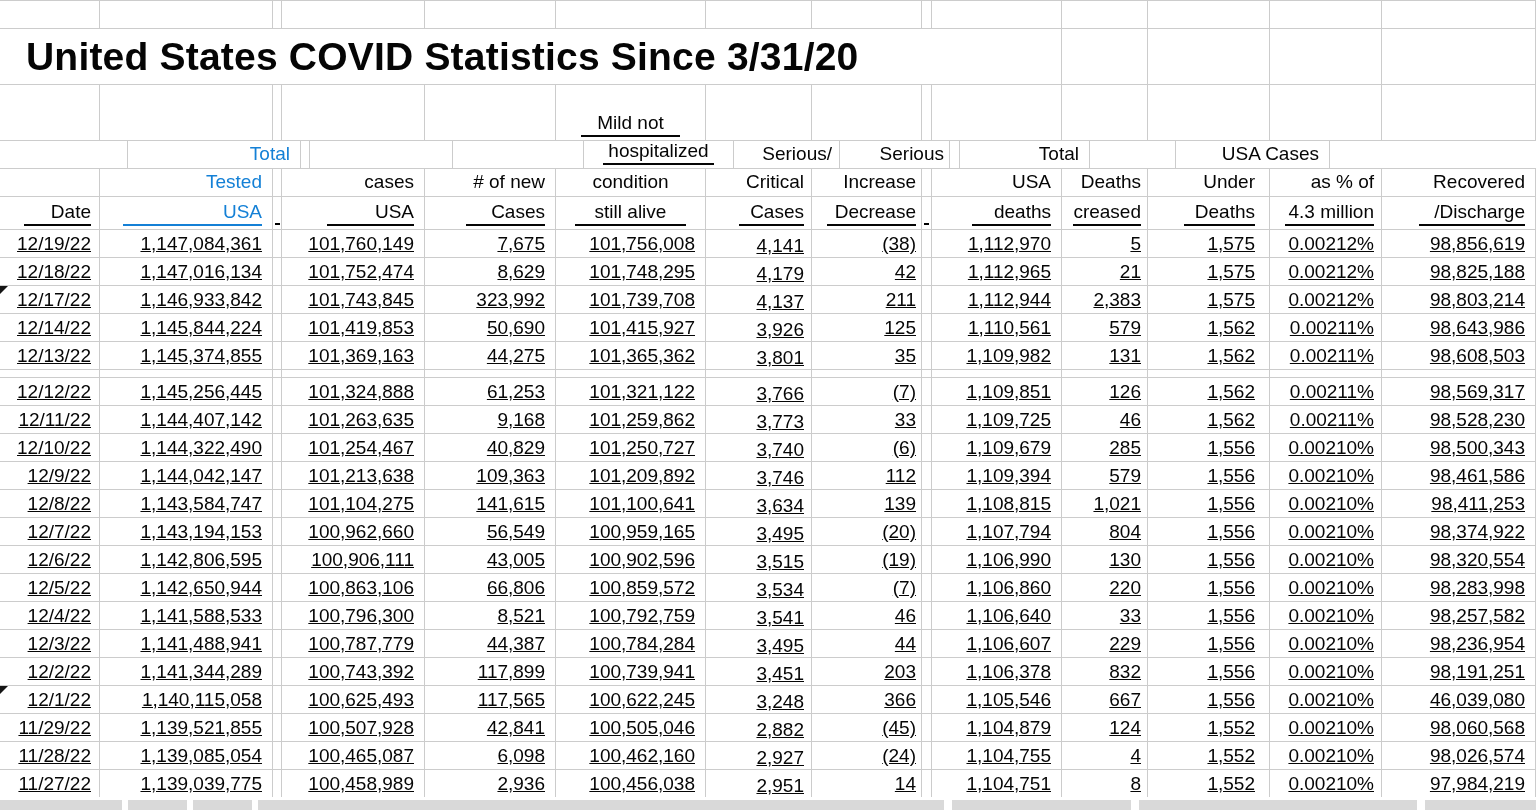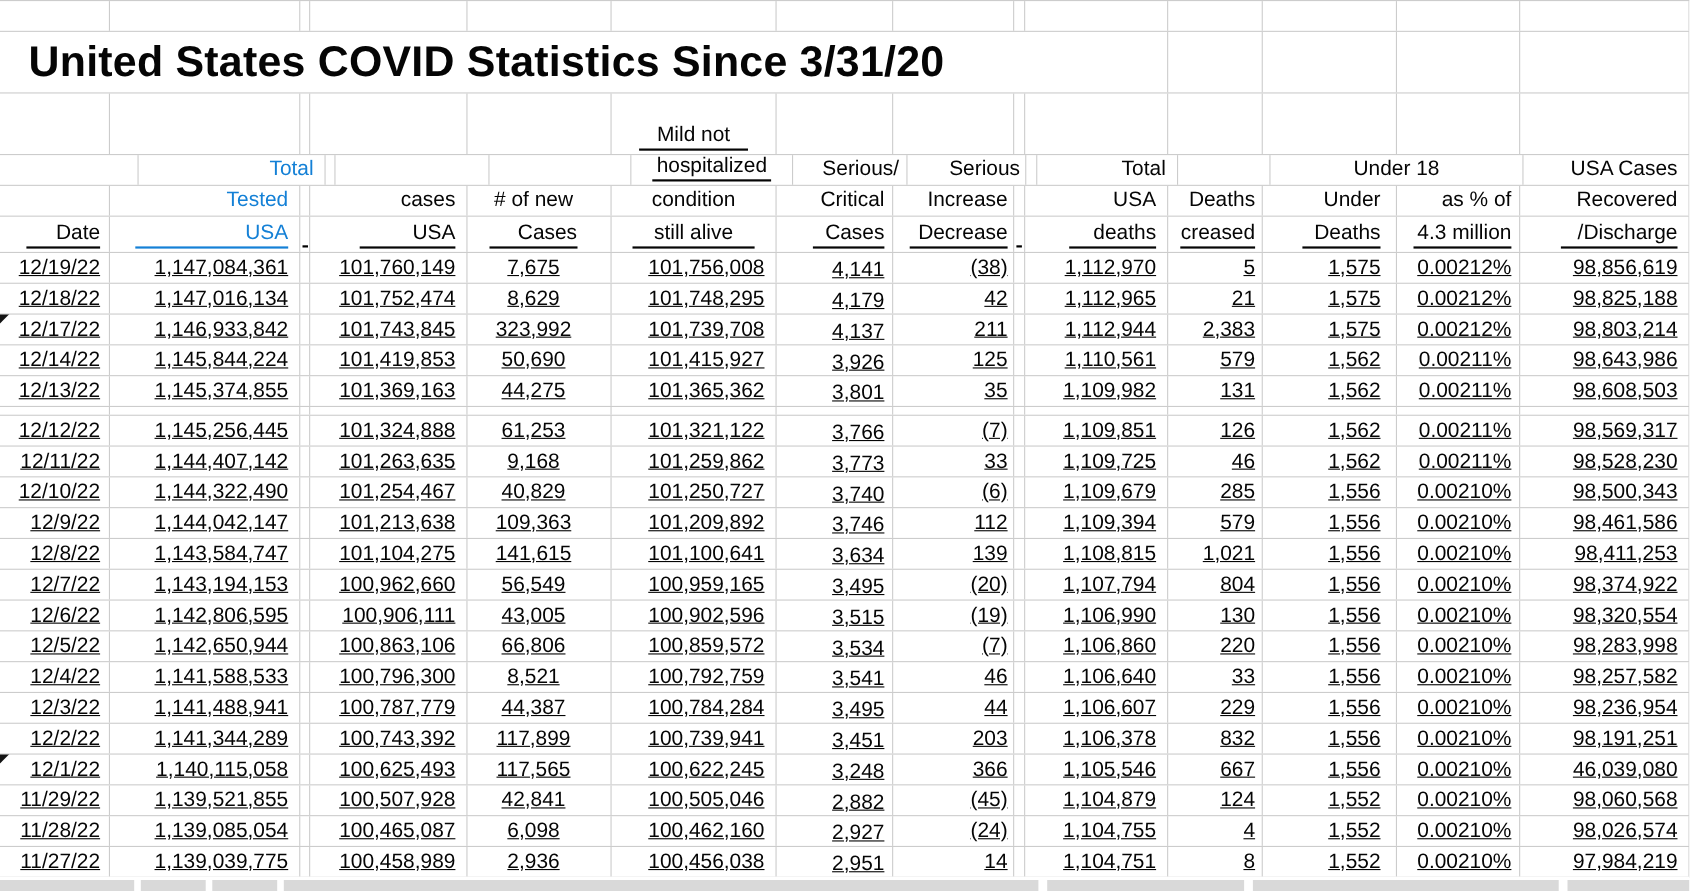--- a/index.html
+++ b/index.html
@@ -19,21 +19,21 @@
     box-sizing:border-box;border-right:1px solid var(--grid);
     display:flex;align-items:center;justify-content:flex-end;
     padding:0 10px 0 0;overflow:hidden;position:relative;white-space:nowrap;
   }
   .cell.center{justify-content:center;padding-right:0;}
   
   .c-date{width:100px;padding-right:8px;}
   .c-tested{width:173px;}
   .c-sp1{width:9px;padding:0;}
   .c-cases{width:143px;}
-  .c-new{width:131px;justify-content:center;}
+  .c-new{width:131px;}
   .c-mild{width:150px;}
   .c-serious{width:106px;padding-right:7px;align-items:flex-end;}
   .c-change{width:110px;padding-right:5px;}
   .c-sp2{width:10px;padding:0;}
   .c-deaths{width:130px;}
   .c-dinc{width:86px;padding-right:6px;}
   .c-u18d{width:122px;padding-right:14px;}
   .c-pct{width:112px;padding-right:7px;align-items:center;}
   .c-rec{width:154px;}
   .c-title-merge{width:1062px;}
@@ -131,23 +131,20 @@
         <span class="hl">Serious/</span>
       </div>
     <div class="cell c-change hr">
         <span class="hl">Serious</span>
       </div>
     <div class="cell c-sp2 hr"></div>
     <div class="cell c-deaths hr">
         <span class="hl">Total</span>
       </div>
     <div class="cell c-dinc hr"></div>
-    <div class="cell c-u18merge hr center">
-        <span class="hl">Under 18</span>
-      </div>
     <div class="cell c-rec hr">
         <span class="hl">USA Cases</span>
       </div>
   </div>
 
   <div class="row hrow4">
     <div class="cell c-date hr"></div>
     <div class="cell c-tested hr">
         <span class="hl blue">Tested</span>
       </div>

